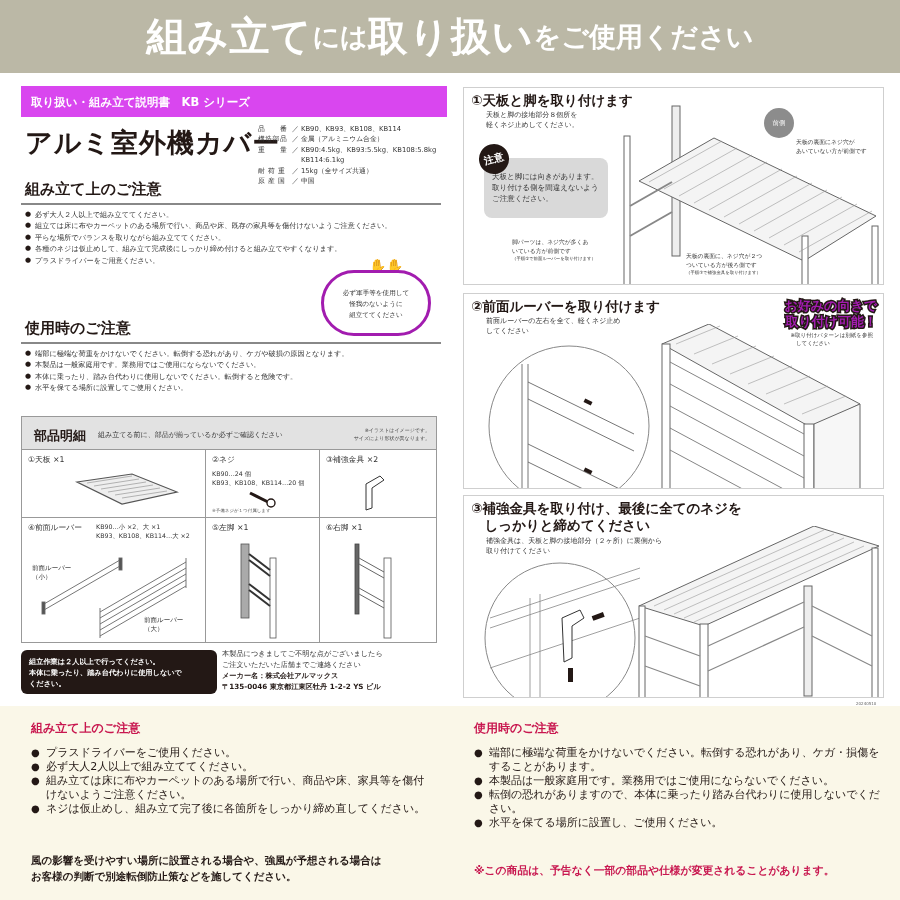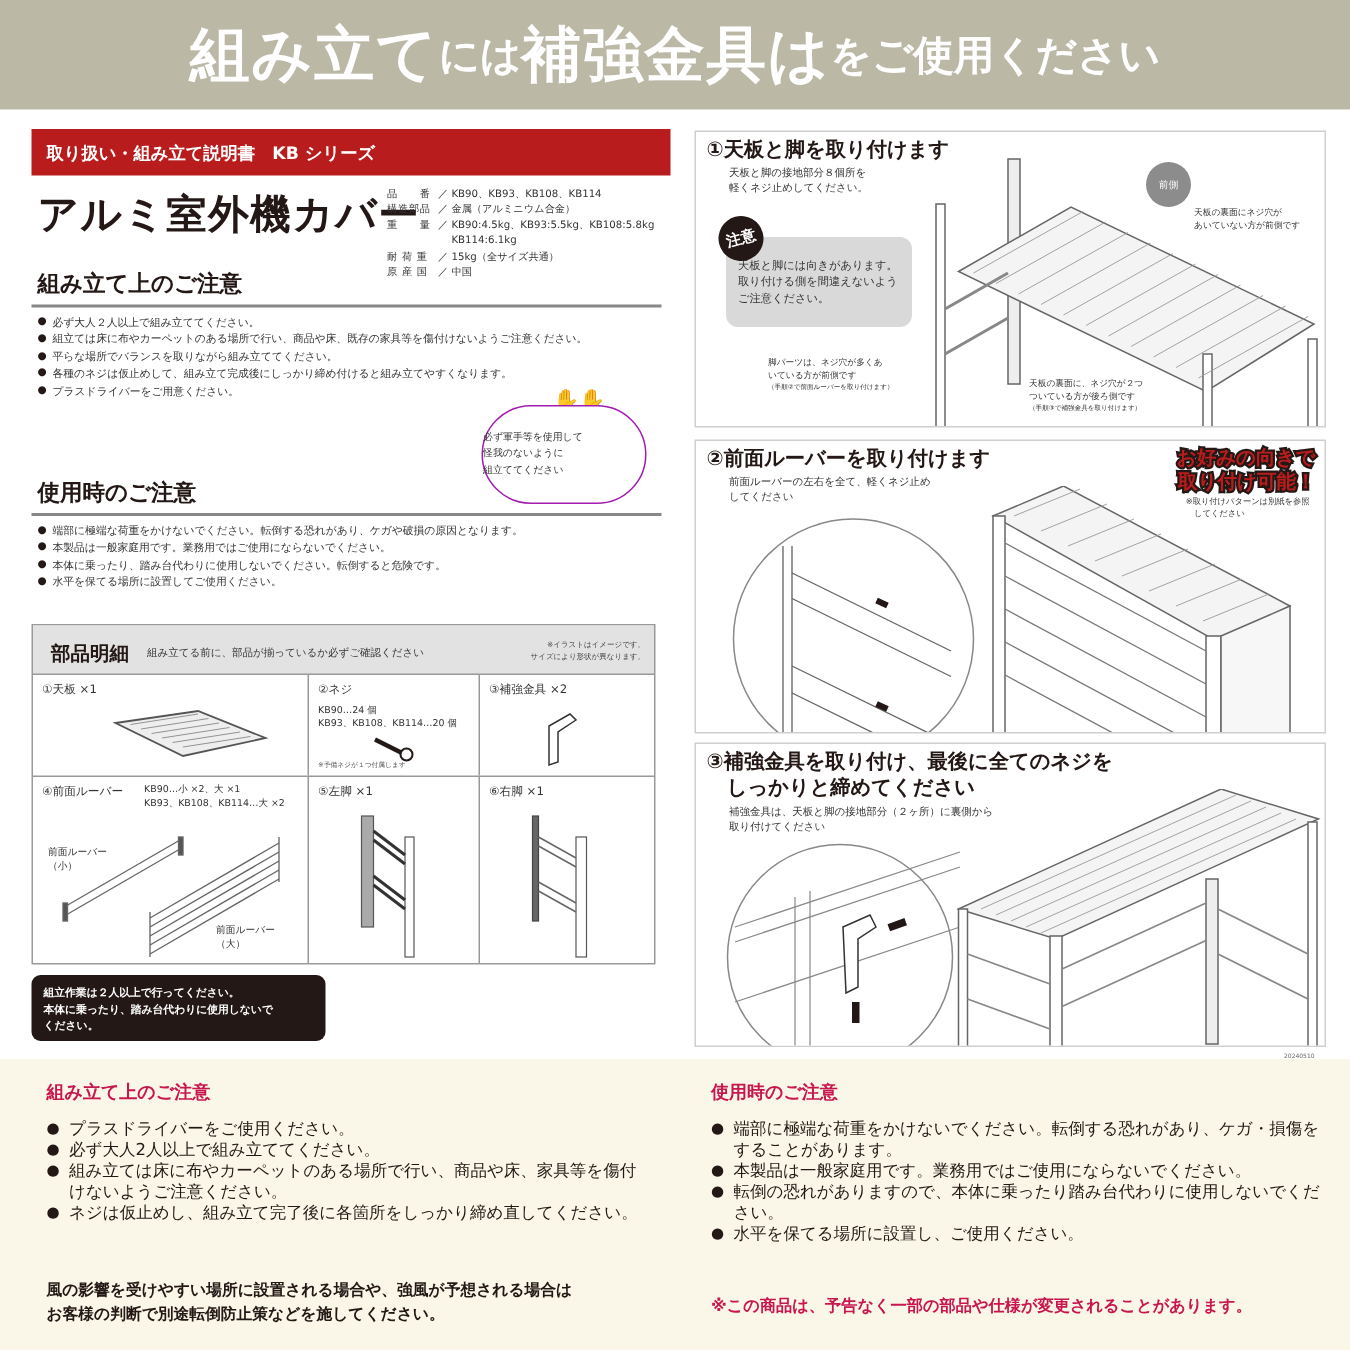--- a/index.html
+++ b/index.html
@@ -6,35 +6,35 @@
   html, body { width: 900px; height: 900px; overflow: hidden; background: #ffffff; }
   body { font-family: "DejaVu Sans", "Liberation Sans", sans-serif; color: #231815; position: relative; }
 
   
   .banner { position: absolute; left: 0; top: 0; width: 900px; height: 73px; background: #bbb8a6; display: flex; align-items: center; justify-content: center; color: #fff; }
   .banner .big { font-size: 40px; font-weight: bold; letter-spacing: 1px; }
   .banner .small { font-size: 27px; font-weight: bold; }
 
   
   .left { position: absolute; left: 21px; top: 86px; width: 426px; height: 612px; }
-  .hdr-bar { height: 31px; background: #b91c1c; color: #fff; font-size: 11.5px; font-weight: bold; padding: 9px 14px 0 10px; }
+  .hdr-bar { height: 31px; background: #d946ef; color: #fff; font-size: 11.5px; font-weight: bold; padding: 9px 14px 0 10px; }
   .product-row { position: relative; height: 60px; }
   .product-name { position: absolute; left: 4px; top: 8px; font-size: 27px; font-weight: bold; letter-spacing: 1px; }
   .specs { position: absolute; left: 237px; top: 7px; font-size: 6.8px; line-height: 10.4px; color: #333; }
   .specs .row { display: flex; white-space: nowrap; }
   .specs .k { width: 34px; letter-spacing: 0.5px; }
   .specs .v { }
 
   .sec-title { font-size: 15px; font-weight: bold; padding: 3px 0 0 4px; }
   .sec-rule { height: 2px; background: #888; margin: 4px 6px 4px 0; }
   .bullets { font-size: 7.2px; line-height: 11.4px; color: #333; padding-left: 4px; }
   .bullets li { list-style: none; position: relative; padding-left: 10px; }
   .bullets li::before { content: "●"; position: absolute; left: 0; top: 0; font-size: 7px; color: #231815; }
 
-  .cloud { position: absolute; left: 300px; top: 184px; width: 110px; height: 66px; border: 1px solid #a21caf; border-radius: 40px; background: #fff; font-size: 6.6px; color: #333; line-height: 11px; padding-top: 15px; }
+  .cloud { position: absolute; left: 300px; top: 184px; width: 110px; height: 66px; border: 3px solid #a21caf; border-radius: 40px; background: #fff; font-size: 6.6px; color: #333; text-align: center; line-height: 11px; padding-top: 15px; }
   .gloves { position: absolute; left: 348px; top: 172px; font-size: 14px; color: #555; }
 
   
   .parts { position: absolute; left: 0; top: 330px; width: 416px; border: 1px solid #999; }
   .parts-head { background: #e2e2e2; height: 33px; position: relative; border-bottom: 1px solid #999; padding-left: 48px; }
   .parts-head .t { position: absolute; left: 12px; top: 10px; font-size: 13px; font-weight: bold; }
   .parts-head .s { position: absolute; left: 76px; top: 13px; font-size: 7px; color: #333; }
   .parts-head .n { position: absolute; right: 6px; top: 10px; font-size: 5px; color: #444; text-align: right; line-height: 7.5px; }
   .prow { display: flex; border-bottom: 1px solid #999; }
   .prow:last-child { border-bottom: none; }
@@ -54,21 +54,21 @@
   .s1 { top: 87px; height: 198px; }
   .s2 { top: 293px; height: 196px; padding-left: 45px; }
   .s3 { top: 495px; height: 203px; padding-left: 39px; }
   .step-title { position: absolute; left: 7px; top: 4px; font-size: 13.5px; font-weight: bold; line-height: 17px; color: #231815; }
   .step-desc { position: absolute; font-size: 7px; line-height: 10px; color: #333; }
   .caution-badge { position: absolute; left: 15px; top: 56px; width: 30px; height: 30px; background: #231815; border-radius: 50%; color: #fff; font-size: 10px; font-weight: bold; display: flex; align-items: center; justify-content: center; transform: rotate(-15deg); }
   .caution-box { position: absolute; left: 20px; top: 70px; width: 124px; height: 60px; background: #d9d9d9; border-radius: 8px; font-size: 7.5px; line-height: 11px; color: #333; padding: 13px 0 0 8px; }
   .front-bubble { position: absolute; left: 300px; top: 20px; width: 30px; height: 30px; border-radius: 50%; background: #8c8c8c; color: #fff; font-size: 6.5px; display: flex; align-items: center; justify-content: center; }
   .note { position: absolute; font-size: 5.8px; line-height: 8.5px; color: #333; }
   .note .sm { font-size: 4.4px; display: block; }
-  .promo { position: absolute; right: 6px; top: 4px; font-size: 13px; font-weight: bold; color: #b91c1c; line-height: 16px; text-align: right; -webkit-text-stroke: 3px #231815; paint-order: stroke fill; }
+  .promo { position: absolute; right: 6px; top: 4px; font-size: 13px; font-weight: bold; color: #a21caf; line-height: 16px; text-align: right; -webkit-text-stroke: 3px #231815; paint-order: stroke fill; }
   .promo-note { position: absolute; right: 10px; top: 38px; font-size: 5.5px; line-height: 7.5px; color: #333; }
   .illus { position: absolute; }
   .code { position: absolute; left: 856px; top: 701px; font-size: 4px; color: #666; }
 
   
   .bottom { position: absolute; left: 0; top: 706px; width: 900px; height: 194px; background: #faf7e8; }
   .bcol { position: absolute; top: 14px; }
   .bcol.l { left: 31px; width: 400px; }
   .bcol.r { left: 474px; width: 410px; }
   .b-title { font-size: 12px; font-weight: bold; color: #c8174f; margin-bottom: 9px; }
@@ -77,21 +77,21 @@
   .b-list li::before { content: "●"; position: absolute; left: 0; top: 0; font-size: 10px; }
   .wind { position: absolute; left: 31px; top: 146px; font-size: 10.5px; font-weight: bold; line-height: 16px; color: #231815; }
   .change { position: absolute; left: 474px; top: 158px; font-size: 10.8px; font-weight: bold; color: #c8174f; }
 </style>
 </head>
 <body>
 
 <div class="banner">
   <span class="big">組み立て</span>
   <span class="small">には</span>
-  <span class="big">補強金具は</span>
+  <span class="big">取り扱い</span>
   <span class="small">をご使用ください</span>
 </div>
 
 <div class="left">
   <div class="hdr-bar">取り扱い・組み立て説明書　KB シリーズ</div>
   <div class="product-row">
     <div class="product-name">アルミ室外機カバー</div>
     <div class="specs">
       <div class="row">
           <span class="k">品　　番</span>
@@ -246,20 +246,26 @@
         </svg>
       </div>
     </div>
   </div>
 
   <div class="warn-box">
     <div>組立作業は２人以上で行ってください。</div>
     <div>本体に乗ったり、踏み台代わりに使用しないで</div>
     <div>ください。</div>
   </div>
+  <div class="contact">
+    <div>本製品につきましてご不明な点がございましたら</div>
+    <div>ご注文いただいた店舗までご連絡ください</div>
+    <div class="b">メーカー名：株式会社アルマックス</div>
+    <div class="b">〒135-0046 東京都江東区牡丹 1-2-2 YS ビル</div>
+  </div>
 </div>
 
 <div class="step s1">
   <div class="step-title">①天板と脚を取り付けます</div>
   <div class="step-desc" style="left:22px;top:22px;">
       <div>天板と脚の接地部分８個所を</div>
       <div>軽くネジ止めしてください。</div>
     </div>
   <div class="caution-box">
     <div>天板と脚には向きがあります。</div>

